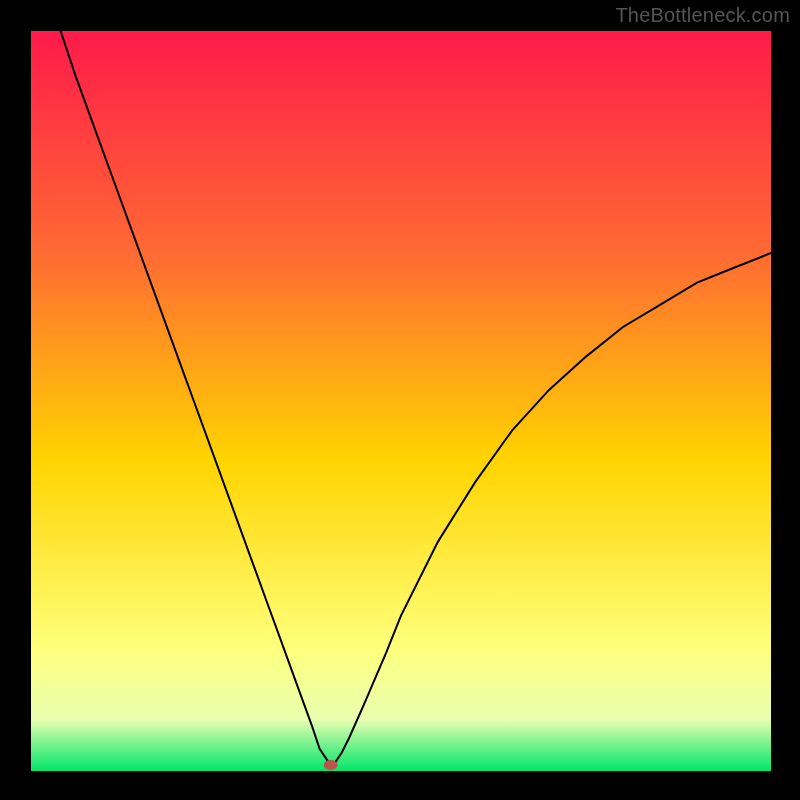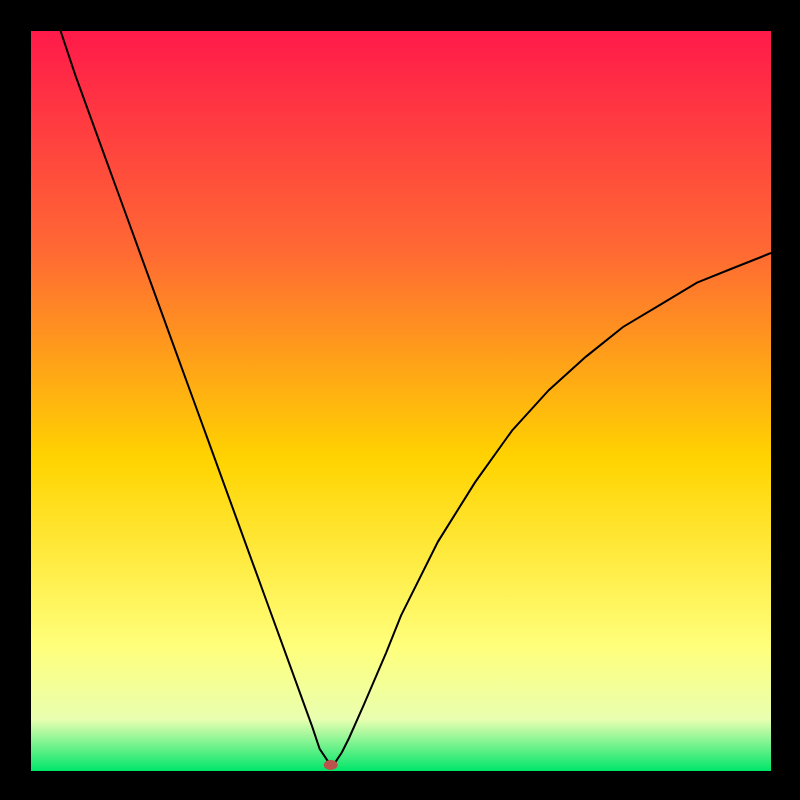--- a/index.html
+++ b/index.html
@@ -43,20 +43,21 @@
     stroke-width: 2;
   }
   .dot {
     fill: #b9534b;
   }
 </style>
 </head>
 <body>
 
 <div class="chart-wrap">
+  <div class="watermark">TheBottleneck.com</div>
 
   <div class="plot">
     <svg id="chart-svg" width="740" height="740" viewBox="0 0 740 740">
       <defs>
         <linearGradient id="bg-grad" x1="0" y1="0" x2="0" y2="1">
           <stop id="g0" offset="0%" stop-color="#ff1a4a"></stop>
           <stop id="g1" offset="30%" stop-color="#ff6a33"></stop>
           <stop id="g2" offset="58%" stop-color="#ffd400"></stop>
           <stop id="g3" offset="83%" stop-color="#ffff7a"></stop>
           <stop id="g4" offset="93%" stop-color="#e9ffb0"></stop>

